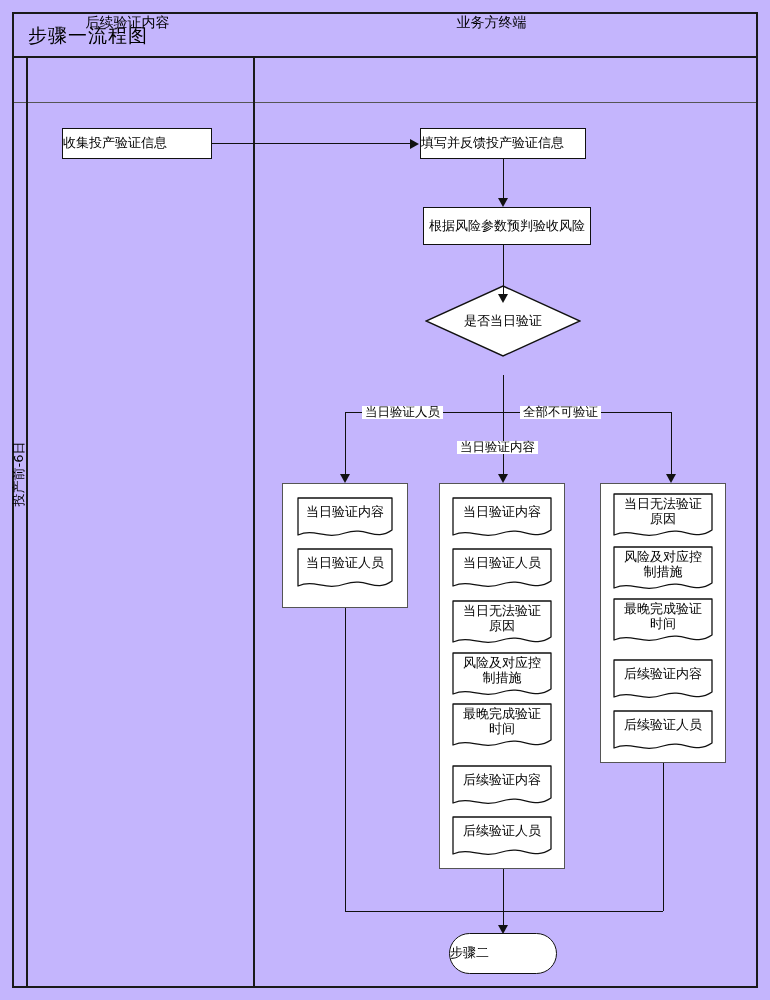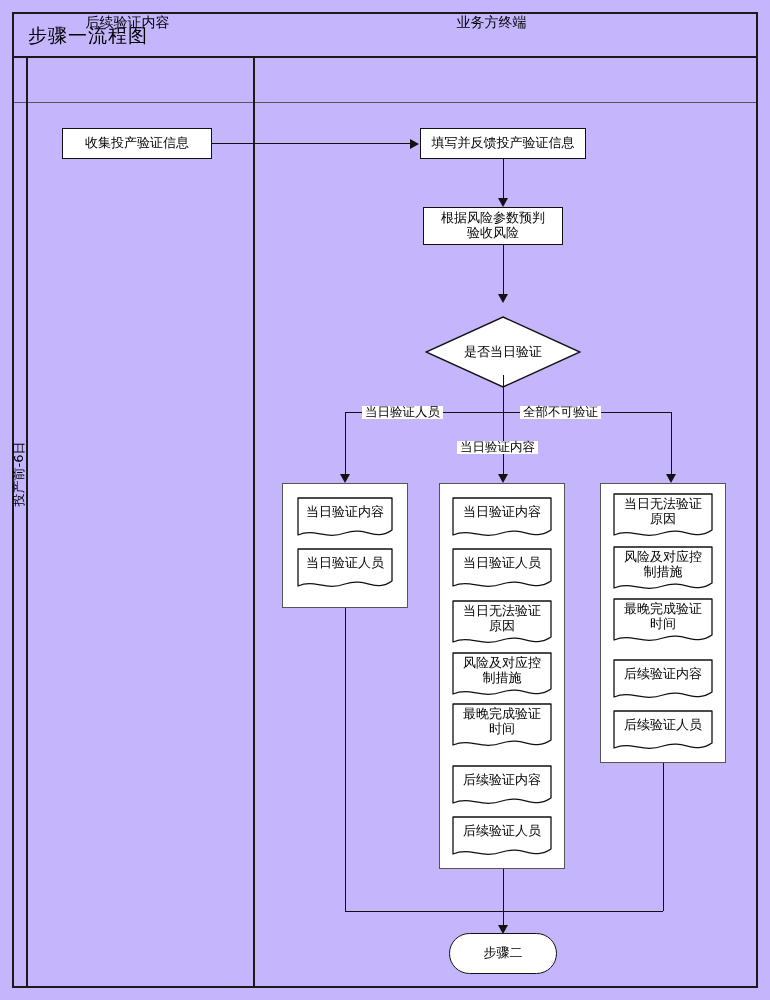--- a/index.html
+++ b/index.html
@@ -84,21 +84,21 @@
     font-size:13px;
     transform:rotate(-90deg);
     transform-origin:center center;
     white-space:nowrap;
   }
 
   
   .node{
     position:absolute;
     box-sizing:border-box;
-    display:flex;align-items:center;justify-content:center;
+    display:flex;align-items:center;justify-content:flex-start;
     text-align:center;
     font-size:13px;
     line-height:1.15;
     background:#fff;
     color:#000;
   }
   .rect{
     border:1px solid #111;
   }
 
@@ -191,25 +191,25 @@
   <div class="phase-label">投产前-6日</div>
 
   <div class="node rect" style="left:62px;top:128px;width:150px;height:31px;">
     <span>收集投产验证信息</span>
   </div>
 
   <div class="node rect" style="left:420px;top:128px;width:166px;height:31px;">
     <span>填写并反馈投产验证信息</span>
   </div>
 
-  <div class="node rect" style="left:423px;top:207px;width:140px;height:38px;padding:0 12px;">
+  <div class="node rect" style="left:423px;top:207px;width:168px;height:38px;padding:0 5px;">
     <span>根据风险参数预判验收风险</span>
   </div>
 
-  <div class="diamond-wrap" style="left:425px;top:316px;width:156px;height:72px;">
+  <div class="diamond-wrap" style="left:425px;top:285px;width:156px;height:72px;">
     <svg width="156" height="72" viewBox="0 0 156 72">
       <polygon points="78,1 155,36 78,71 1,36" fill="#ffffff" stroke="#111111" stroke-width="1.4"></polygon>
     </svg>
     <div class="diamond-label">是否当日验证</div>
   </div>
 
   <div class="ln ln-h" style="left:212px;top:143px;width:198px;"></div>
   <div class="arrow arrow-right" style="left:410px;top:139px;"></div>
 
   <div class="ln ln-v" style="left:503px;top:159px;height:39px;"></div>

